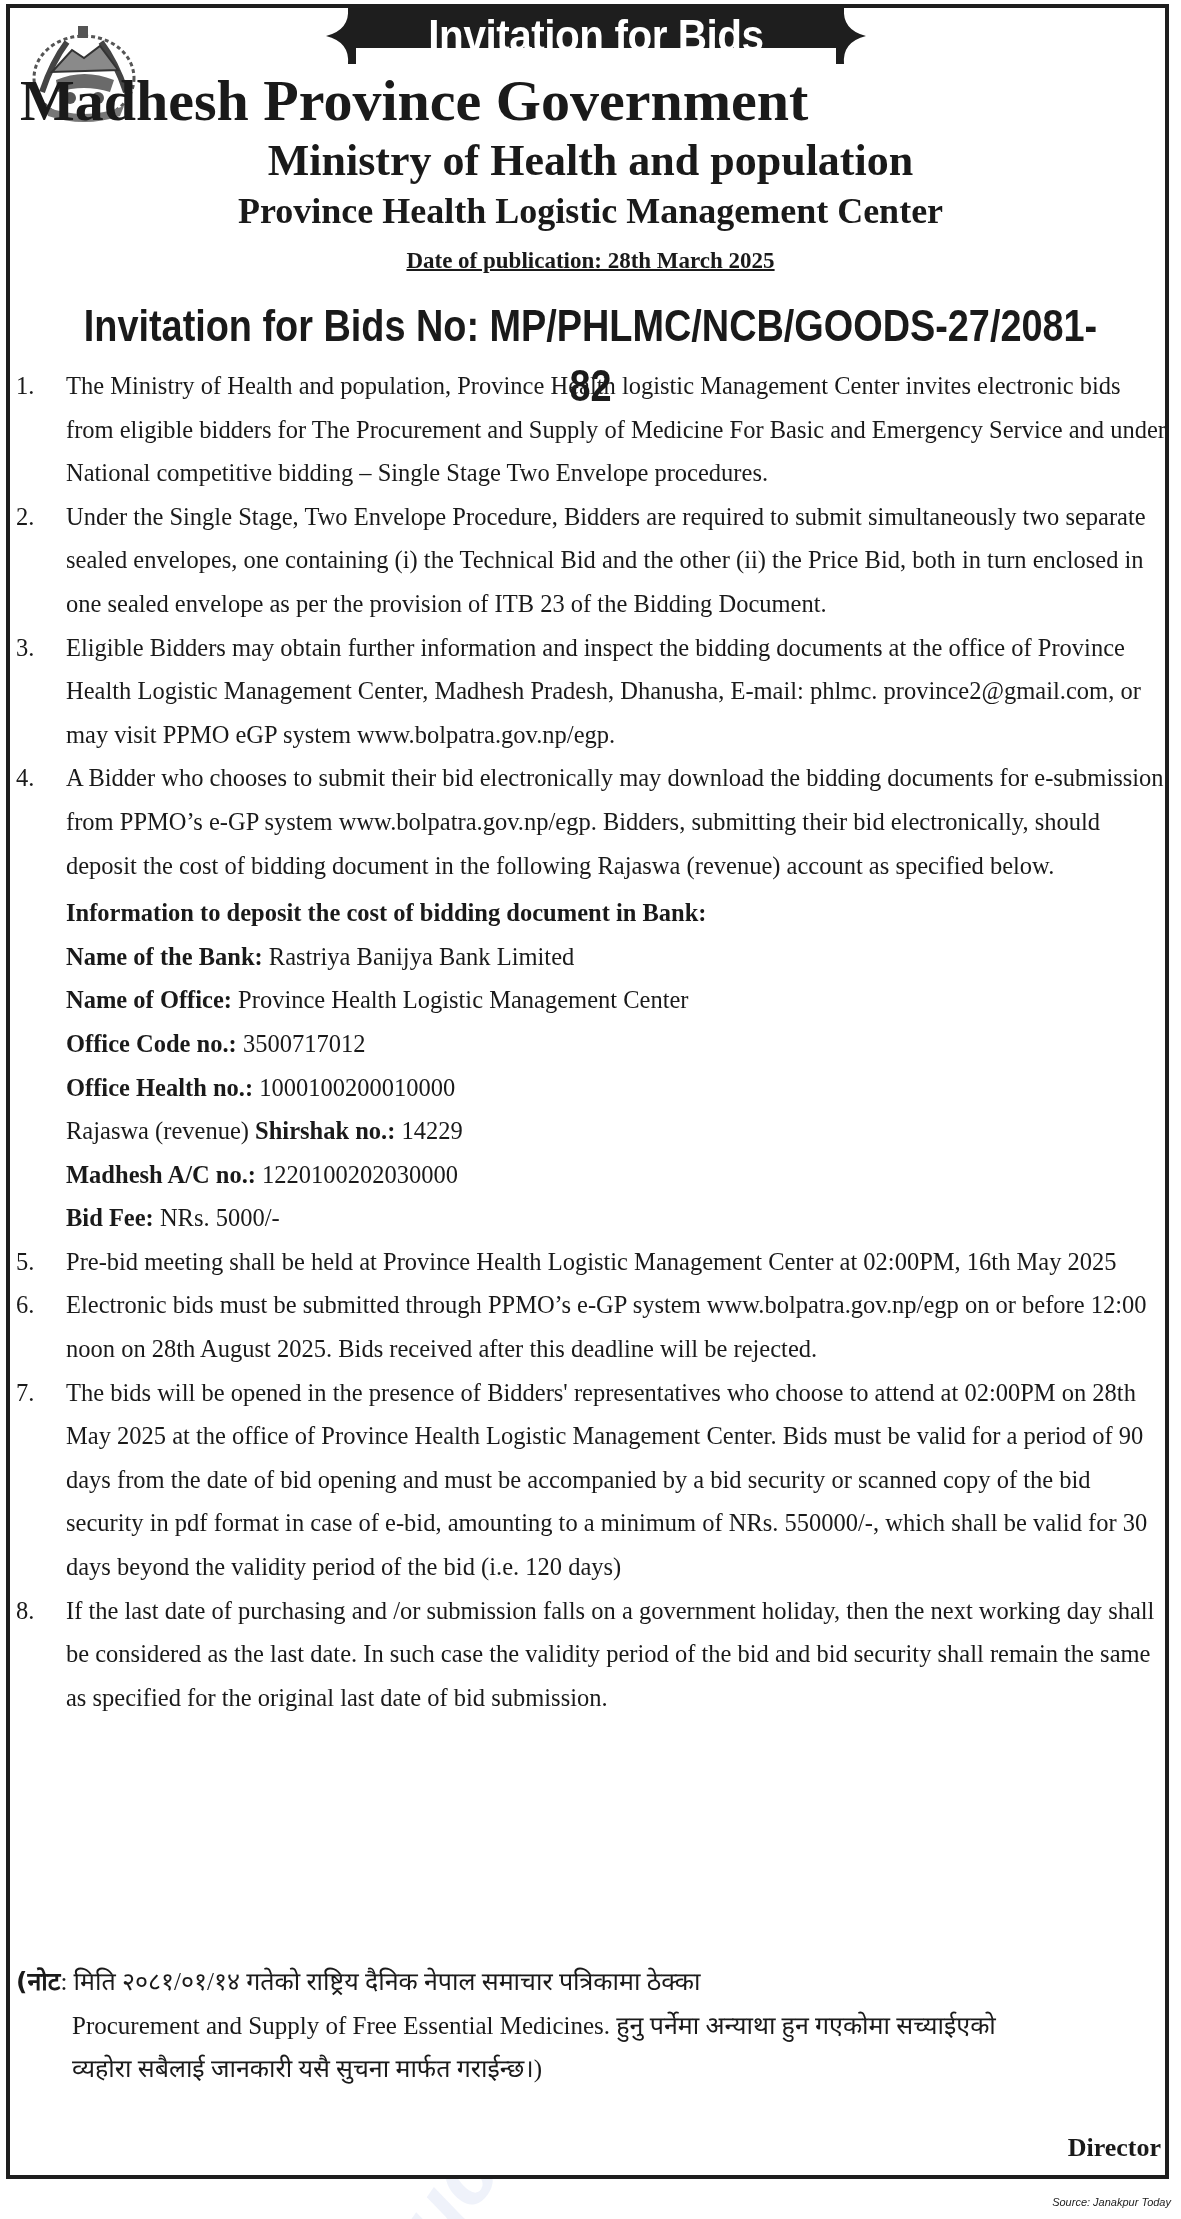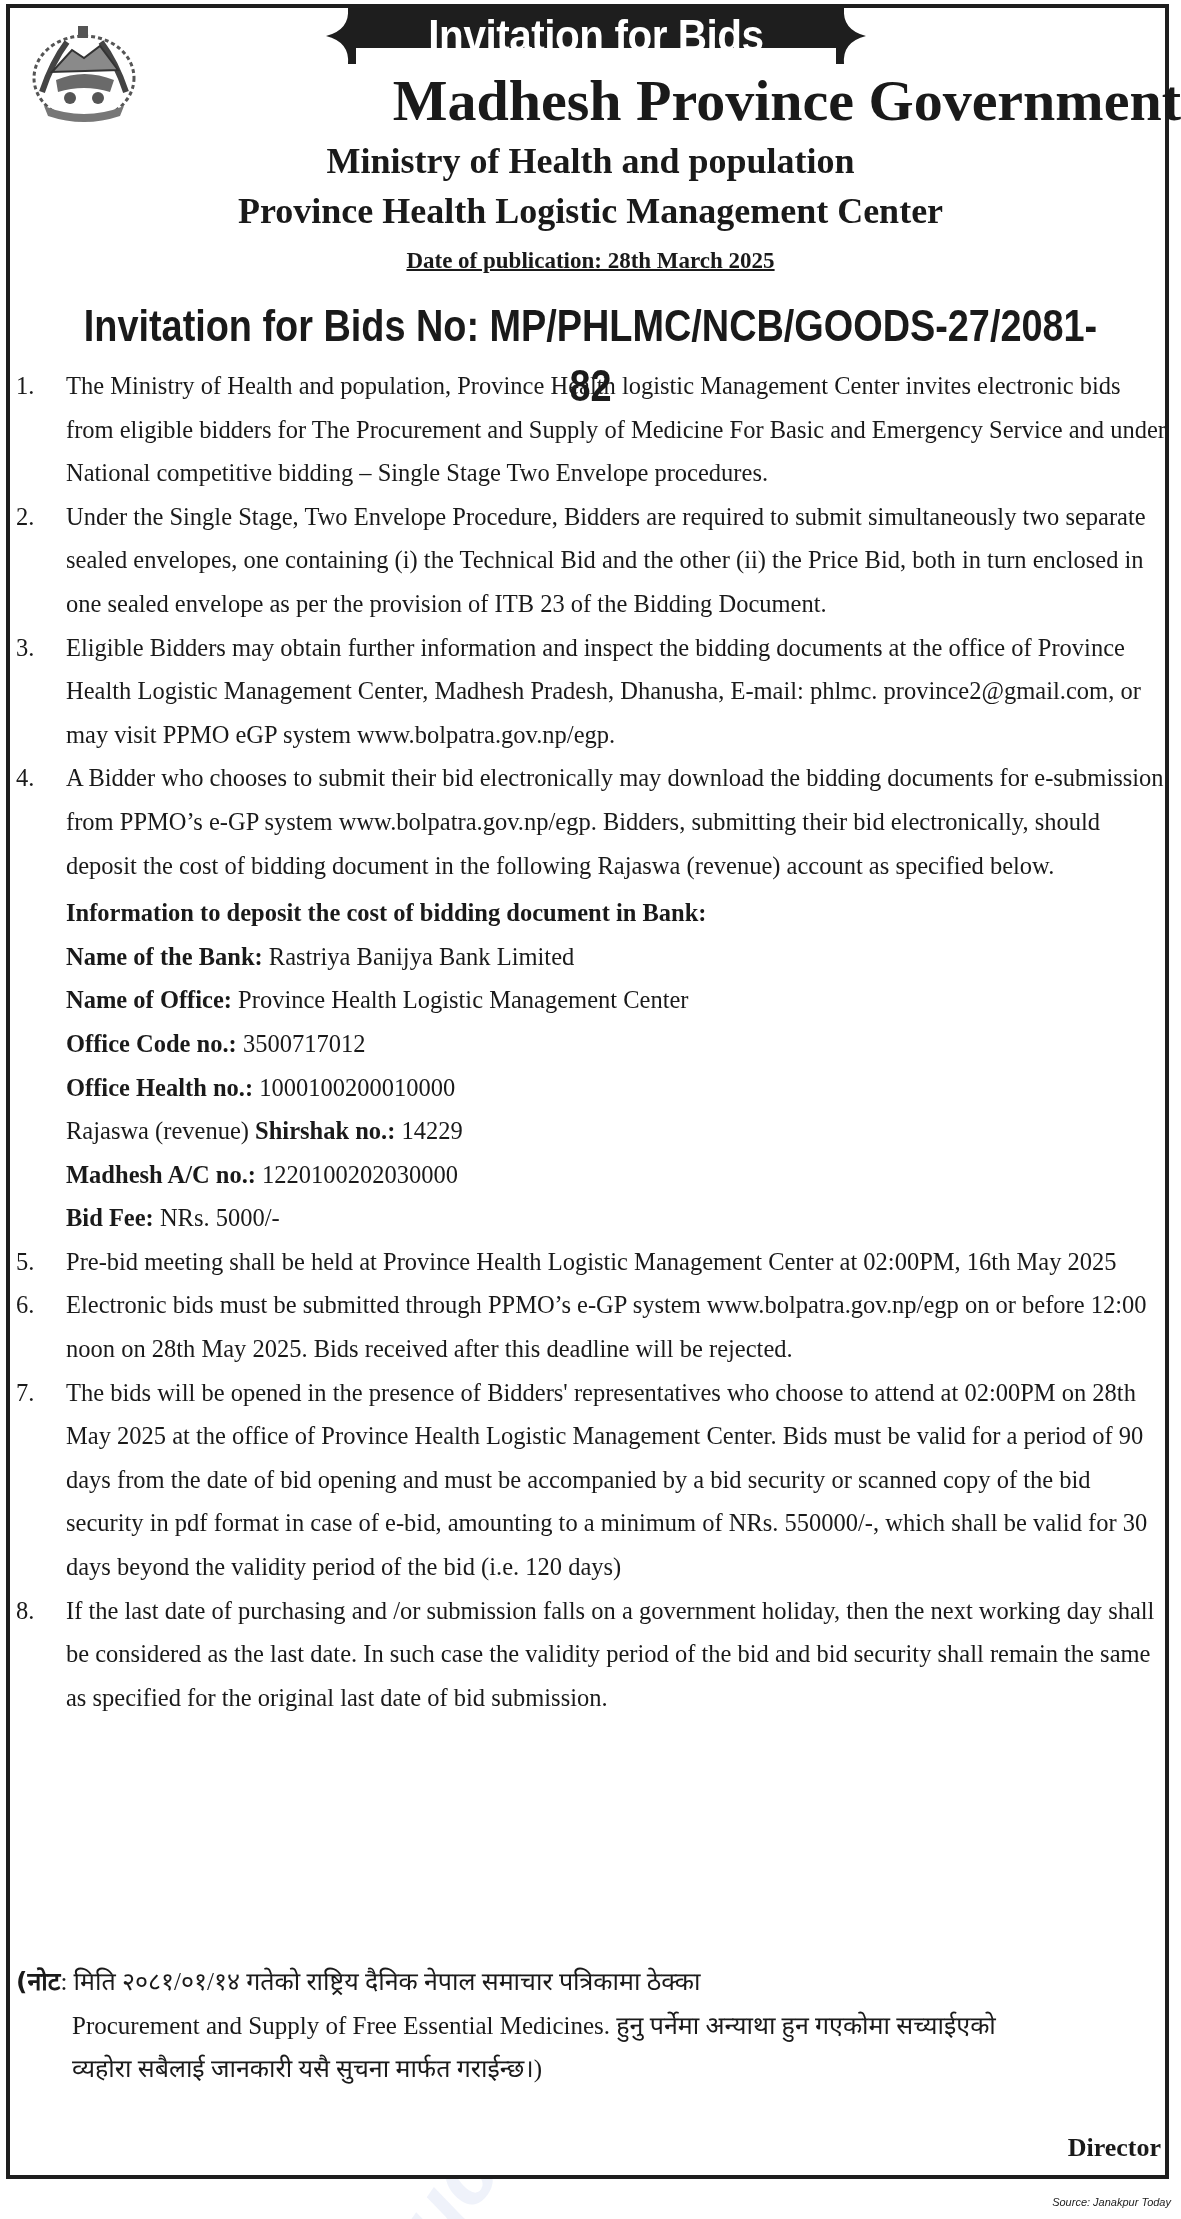--- a/index.html
+++ b/index.html
@@ -7,22 +7,22 @@
 
   .frame { position: absolute; left: 6px; top: 4px; width: 1163px; height: 2175px; border: 4px solid #1e1e1e; box-sizing: border-box; background: #fff; }
 
   .banner { position: absolute; left: 326px; top: 8px; width: 540px; height: 40px; }
   .banner-bar { position: absolute; left: 22px; right: 22px; top: 0; bottom: 0; background: #1e1e1e; }
   .banner svg { position: absolute; top: 0; }
   .banner-text { position: absolute; left: 0; right: 0; top: 2px; text-align: center; color: #fff; font-family: "Liberation Sans", "DejaVu Sans", sans-serif; font-weight: bold; font-size: 44px; line-height: 52px; letter-spacing: -0.5px; transform: scaleX(0.92); }
 
   .emblem { position: absolute; left: 22px; top: 22px; width: 124px; height: 102px; }
 
-  .h1 { position: absolute; left: 0; right: 0; top: 66px; text-align: right; font-weight: bold; font-size: 58px; line-height: 70px; padding-left: 8px; }
-  .h2 { position: absolute; left: 0; right: 0; top: 135px; text-align: center; font-weight: bold; font-size: 36px; line-height: 52px; }
+  .h1 { position: absolute; left: 12px; right: 0; top: 66px; text-align: left; font-weight: bold; font-size: 58px; line-height: 70px; padding-left: 8px; }
+  .h2 { position: absolute; left: 0; right: 0; top: 135px; text-align: center; font-weight: bold; font-size: 44px; line-height: 52px; }
   .h3 { position: absolute; left: 0; right: 0; top: 188px; text-align: center; font-weight: bold; font-size: 36px; line-height: 46px; }
   .pubdate { position: absolute; left: 0; right: 0; top: 245px; text-align: center; font-weight: bold; font-size: 23px; line-height: 32px; }
   .pubdate span { text-decoration: underline; text-decoration-thickness: 2px; }
 
   .ifb { position: absolute; left: 0; right: 0; top: 296px; text-align: center; font-family: "Liberation Sans", "DejaVu Sans", sans-serif; font-weight: bold; font-size: 44px; line-height: 60px; }
   .ifb span { display: inline-block; transform: scaleX(0.86); transform-origin: center; }
 
   .body { position: absolute; left: 16px; top: 364px; width: 1150px; font-size: 24.5px; line-height: 43.6px; }
   .item { position: relative; padding-left: 50px; }
   .item .num { position: absolute; left: 0; top: 0; }
@@ -108,21 +108,21 @@
     <div><span class="b">Madhesh A/C no.:</span> <span>1220100202030000</span></div>
     <div><span class="b">Bid Fee:</span> <span>NRs. 5000/-</span></div>
   </div>
 
   <div class="item">
     <span class="num">5.</span>
     <p>Pre-bid meeting shall be held at Province Health Logistic Management Center at 02:00PM, 16th May 2025</p>
   </div>
   <div class="item">
     <span class="num">6.</span>
-    <p>Electronic bids must be submitted through PPMO’s e-GP system www.bolpatra.gov.np/egp on or before 12:00 noon on 28th May 2025. Bids received after this deadline will be rejected.</p>
+    <p>Electronic bids must be submitted through PPMO’s e-GP system www.bolpatra.gov.np/egp on or before 12:00 noon on 28th August 2025. Bids received after this deadline will be rejected.</p>
   </div>
   <div class="item">
     <span class="num">7.</span>
     <p>The bids will be opened in the presence of Bidders' representatives who choose to attend at 02:00PM on 28th May 2025 at the office of Province Health Logistic Management Center. Bids must be valid for a period of 90 days from the date of bid opening and must be accompanied by a bid security or scanned copy of the bid security in pdf format in case of e-bid, amounting to a minimum of NRs. 550000/-, which shall be valid for 30 days beyond the validity period of the bid (i.e. 120 days)</p>
   </div>
   <div class="item">
     <span class="num">8.</span>
     <p>If the last date of purchasing and /or submission falls on a government holiday, then the next working day shall be considered as the last date. In such case the validity period of the bid and bid security shall remain the same as specified for the original last date of bid submission.</p>
   </div>
 </div>

